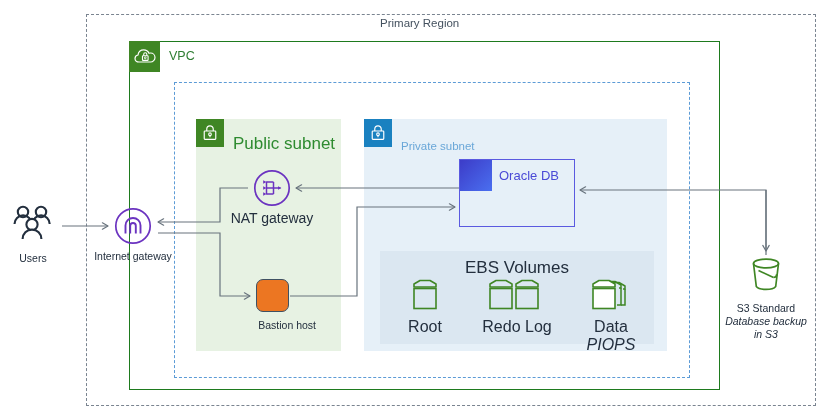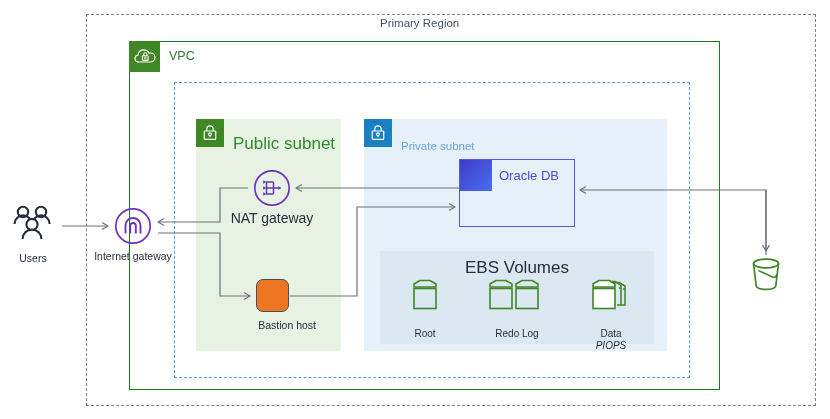--- a/index.html
+++ b/index.html
@@ -136,23 +136,23 @@
   }
   #ebs-title {
     left: 380px; top: 258px;
     width: 274px;
     text-align: center;
     font-size: 17px;
     color: #232f3e;
   }
   .ebs-group { position: absolute; text-align: center; }
   .ebs-caption {
-    font-size: 10px;
-    color: #232f3e;
-    margin-top: 12px;
+    font-size: 16px;
+    color: #232f3e;
+    margin-top: 2px;
     line-height: 1.15;
   }
   .ebs-caption .sub { font-style: italic; display: block; }
 
   
   #bastion-rect {
     left: 256px; top: 279px;
     width: 33px; height: 33px;
     background: #ec7622;
     border: 1.4px solid #3f5163;
@@ -359,14 +359,19 @@
   <div class="abs" id="users-label">Users</div>
 
   <div class="abs" id="s3-icon">
     <svg width="42" height="42" viewBox="0 0 42 42">
       <ellipse cx="21" cy="8.5" rx="12.5" ry="4.4" fill="none" stroke="#3f8624" stroke-width="1.7"></ellipse>
       <path d="M8.5 8.5 L11.3 31.5 a10.2 4.2 0 0 0 19.4 0 L33.5 8.5" fill="none" stroke="#3f8624" stroke-width="1.7"></path>
       <path d="M13.5 15.5 L28.5 22.5" fill="none" stroke="#3f8624" stroke-width="1.7"></path>
       <path d="M28.5 22.5 a3.2 3.2 0 0 0 3.2 -3.2" fill="none" stroke="#3f8624" stroke-width="1.7"></path>
     </svg>
   </div>
+  <div class="abs" id="s3-label">
+    <span>S3 Standard</span>
+    <span class="sub">Database backup</span>
+    <span class="sub">in S3</span>
+  </div>
 
 </div>
 
 </body></html>

